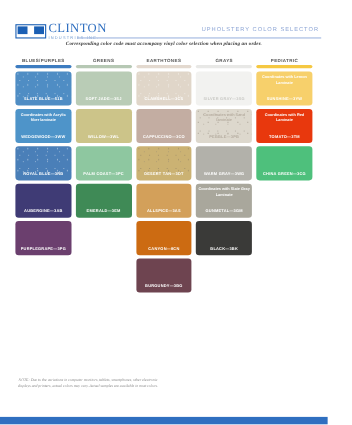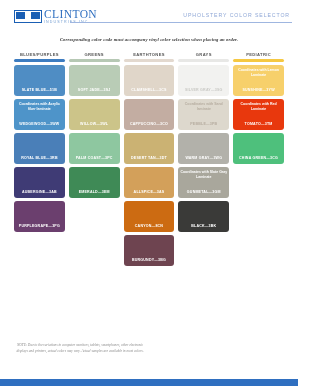--- a/index.html
+++ b/index.html
@@ -6,21 +6,21 @@
   body{
     width:298px;height:386px;
     background:#ffffff;
     font-family:"Liberation Sans", sans-serif;
     overflow:hidden;
     position:relative;
   }
 
   
   .header{
-    position:absolute;left:0;top:0;width:298px;height:32px;
+    position:absolute;left:0;top:12px;width:298px;height:32px;
   }
   .logo-wrap{
     position:absolute;left:14px;top:9px;
     display:flex;align-items:flex-start;
   }
   .logo-mark{
     width:26px;height:11px;
     border:1.6px solid #1a5fb4;
     background:#ffffff;
     position:relative;

